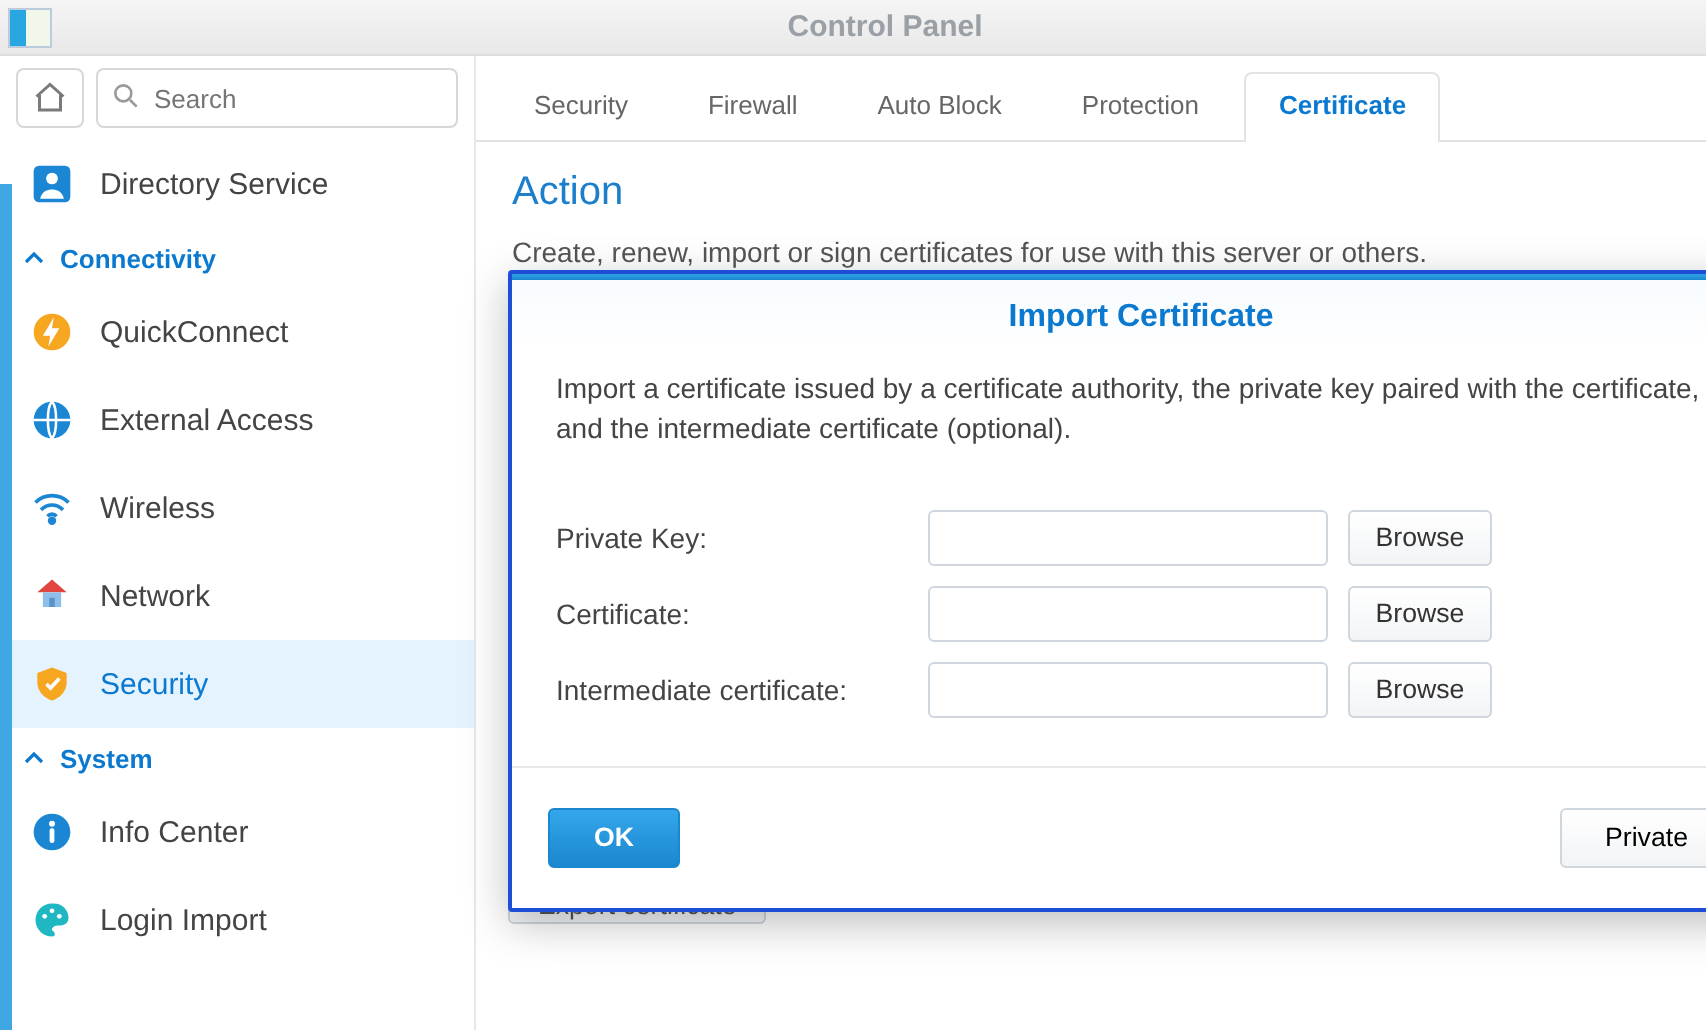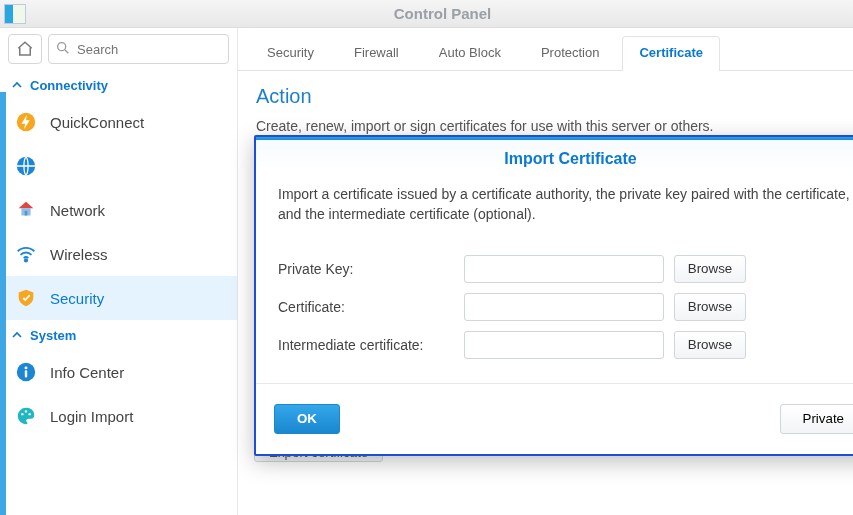--- a/index.html
+++ b/index.html
@@ -72,20 +72,30 @@
         <svg class="mag" width="16" height="16" viewBox="0 0 24 24" fill="none" stroke="#9a9a9a" stroke-width="2">
             <circle cx="10" cy="10" r="6"></circle>
             <path d="M20 20l-5-5"></path>
           </svg>
         <input type="text" placeholder="Search" style="">
       </div>
     </div>
 
     <div class="blue-left"></div>
 
+    <div class="side-item">
+      <span class="icon-w">
+          <svg width="22" height="22" viewBox="0 0 24 24">
+            <rect x="2" y="2" width="20" height="20" rx="3" fill="#1b87d4"></rect>
+            <circle cx="12" cy="9" r="3.2" fill="#fff"></circle>
+            <path d="M5.5 20c1-4 4-5 6.5-5s5.5 1 6.5 5" fill="#fff"></path>
+          </svg>
+        </span>
+      <span>Directory Service</span>
+    </div>
 
     <div class="side-sec">
       <svg class="chev" viewBox="0 0 10 10">
           <path d="M1 7l4-4 4 4" fill="none" stroke="#0b79d0" stroke-width="1.6"></path>
         </svg>
       <span>Connectivity</span>
     </div>
 
     <div class="side-item">
       <span class="icon-w">
@@ -97,43 +107,44 @@
       <span>QuickConnect</span>
     </div>
 
     <div class="side-item">
       <span class="icon-w">
           <svg width="22" height="22" viewBox="0 0 24 24" fill="#1b87d4">
             <circle cx="12" cy="12" r="10"></circle>
             <path d="M2 12h20M12 2c3 3 3 17 0 20M12 2c-3 3-3 17 0 20" stroke="#fff" stroke-width="1.4" fill="none"></path>
           </svg>
         </span>
-    </div>
-
-    <div class="side-item">
-      <span class="icon-w">
-          <svg width="22" height="22" viewBox="0 0 24 24">
-            <path d="M12 3l8 7H4z" fill="#e0463f"></path>
-            <rect x="7" y="10" width="10" height="8" fill="#8fbfe8"></rect>
-            <rect x="10.5" y="13" width="3" height="5" fill="#5a94c6"></rect>
-          </svg>
-        </span>
-      <span>Network</span>
+      <span>External Access</span>
     </div>
 
     <div class="side-item">
       <span class="icon-w">
           <svg width="22" height="22" viewBox="0 0 24 24" fill="none" stroke="#1b87d4" stroke-width="2">
             <path d="M3 9c5-5 13-5 18 0"></path>
             <path d="M6 13c3.5-3.5 8.5-3.5 12 0"></path>
             <path d="M9.5 16.5c1.5-1.5 3.5-1.5 5 0"></path>
             <circle cx="12" cy="19" r="1.3" fill="#1b87d4"></circle>
           </svg>
         </span>
       <span>Wireless</span>
+    </div>
+
+    <div class="side-item">
+      <span class="icon-w">
+          <svg width="22" height="22" viewBox="0 0 24 24">
+            <path d="M12 3l8 7H4z" fill="#e0463f"></path>
+            <rect x="7" y="10" width="10" height="8" fill="#8fbfe8"></rect>
+            <rect x="10.5" y="13" width="3" height="5" fill="#5a94c6"></rect>
+          </svg>
+        </span>
+      <span>Network</span>
     </div>
 
     <div class="side-item selected">
       <span class="icon-w">
           <svg width="22" height="22" viewBox="0 0 24 24">
             <path d="M12 3l8 3v5c0 5-3.5 8.5-8 10-4.5-1.5-8-5-8-10V6z" fill="#f6a61f"></path>
             <path d="M9 12l2.2 2.2L16 9" stroke="#fff" stroke-width="2" fill="none"></path>
           </svg>
         </span>
       <span>Security</span>

